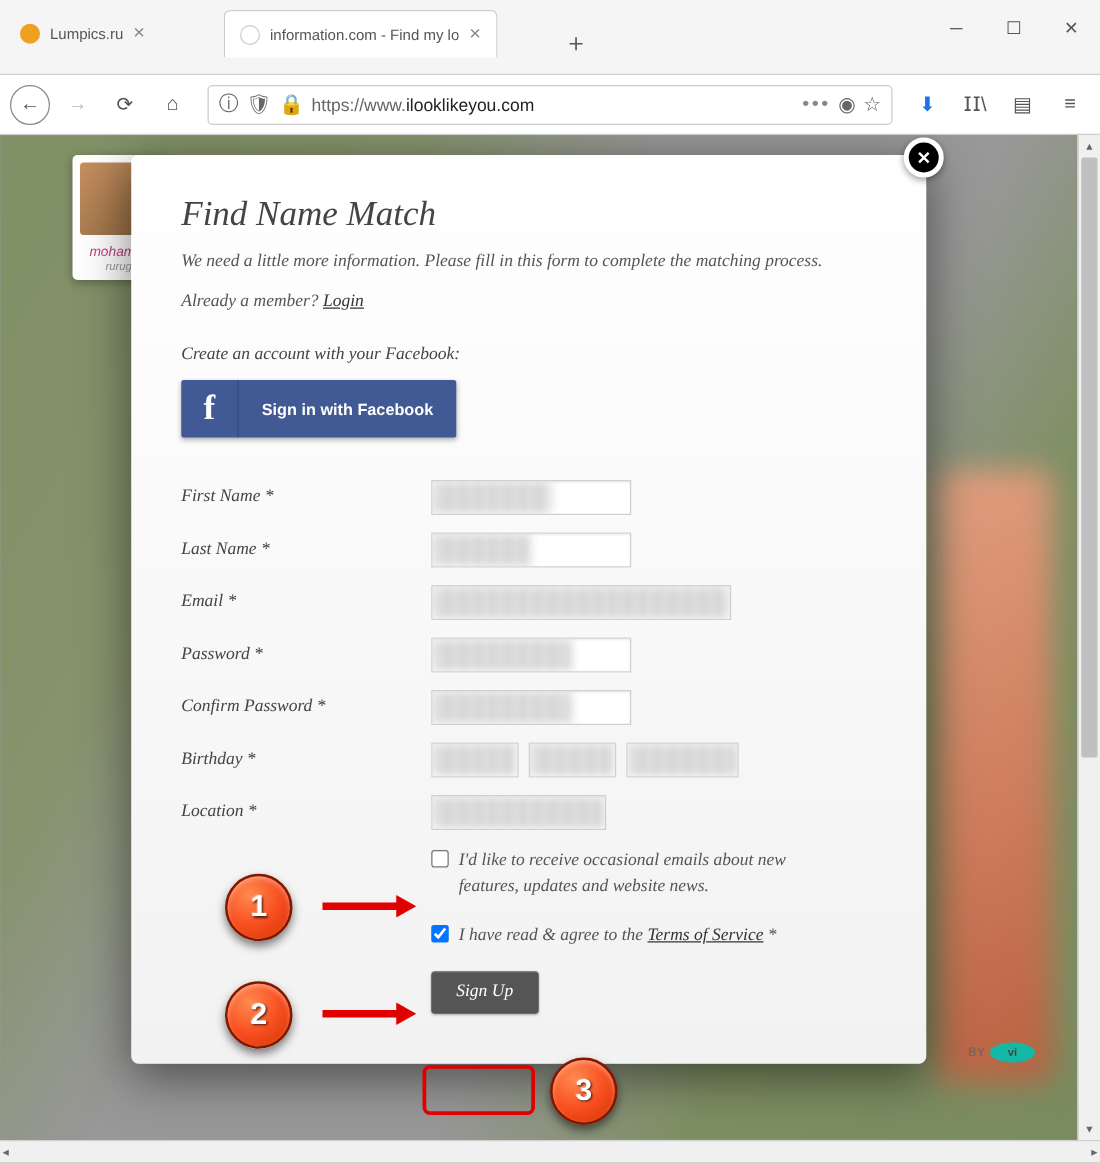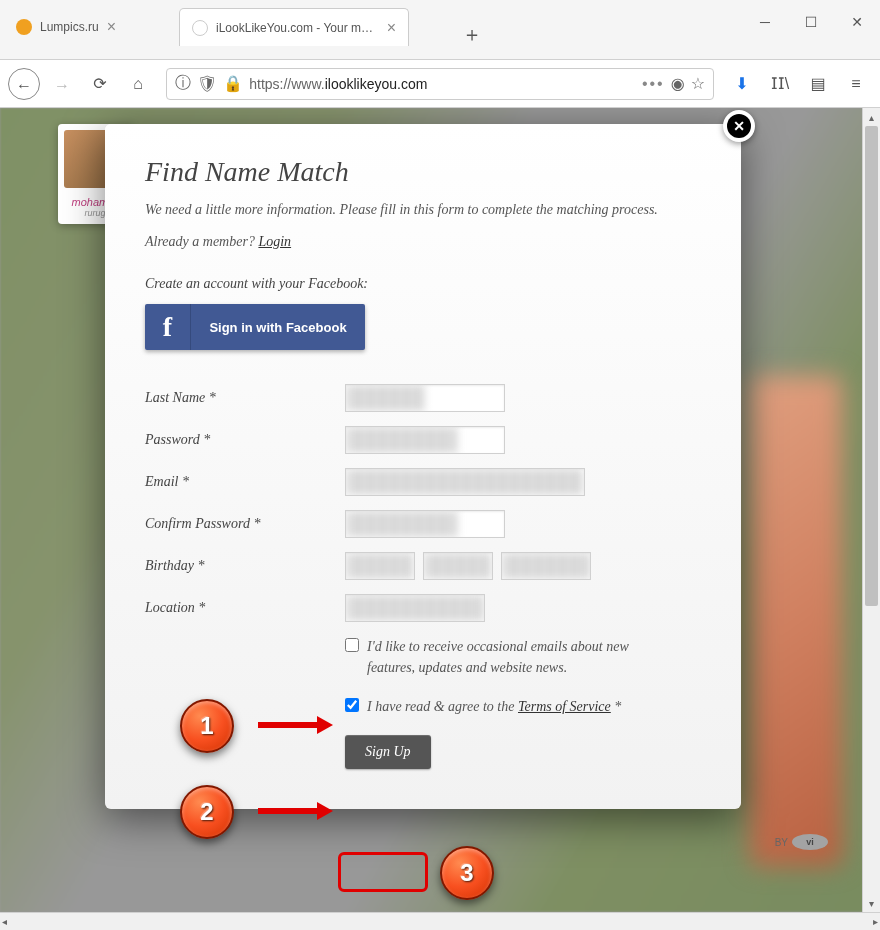--- a/index.html
+++ b/index.html
@@ -31,21 +31,21 @@
   .map-bg { position: absolute; inset: 0; background: linear-gradient(120deg, #a2d84f 0%, #b8e068 25%, #f0f0f0 40%, #f0f0f0 60%, #9fd449 75%, #8dc93d 100%); filter: blur(1px); opacity: 0.7; }
   .body-overlay { position: absolute; inset: 0; background: rgba(80,80,80,0.55); }
   
   .profile-card { position: absolute; left: 58px; top: 16px; width: 76px; background: #fff; border-radius: 4px; padding: 6px; box-shadow: 0 2px 8px rgba(0,0,0,0.3); text-align: center; }
   .profile-card .avatar-box { width: 64px; height: 58px; margin: 0 auto 8px; background: linear-gradient(135deg, #c89060, #8b6840); border-radius: 3px; }
   .profile-card .pname { font-size: 11px; color: #c04080; font-style: italic; }
   .profile-card .psub { font-size: 9px; color: #999; font-style: italic; }
 
   .ad-blur { position: absolute; right: 38px; top: 268px; width: 92px; height: 490px; background: linear-gradient(145deg, #e0a080, #d08060, #b86040); filter: blur(12px); border-radius: 8px; }
   .ad-badge { position: absolute; right: 52px; top: 726px; display: flex; align-items: center; gap: 4px; font-size: 10px; color: #666; }
-  .ad-badge .vi-circle { width: 36px; height: 16px; border-radius: 50%; background: #a3a3a3; color: #444; font-size: 9px; display: flex; align-items: center; justify-content: center; font-weight: bold; }
+  .ad-badge .vi-circle { width: 36px; height: 16px; border-radius: 50%; background: #14b8a6; color: #444; font-size: 9px; display: flex; align-items: center; justify-content: center; font-weight: bold; }
 
   .modal { position: absolute; left: 105px; top: 16px; width: 636px; background: linear-gradient(to bottom, #fff, #f2f2f2); border-radius: 6px; box-shadow: 0 10px 40px rgba(0,0,0,0.5); padding: 32px 40px 40px; }
   .modal-close { position: absolute; right: -14px; top: -14px; width: 32px; height: 32px; background: #fff; border: 3px solid #fff; border-radius: 50%; display: flex; align-items: center; justify-content: center; box-shadow: 0 2px 6px rgba(0,0,0,0.4); cursor: pointer; }
   .modal-close .inner { width: 24px; height: 24px; background: #000; border-radius: 50%; color: #fff; display: flex; align-items: center; justify-content: center; font-weight: bold; font-size: 14px; }
   .modal h2 { font-family: Georgia, serif; font-style: italic; font-weight: normal; font-size: 28px; color: #444; margin-bottom: 14px; }
   .modal .subtitle { font-family: Georgia, serif; font-style: italic; font-size: 14px; color: #555; margin-bottom: 16px; }
   .modal .member { font-family: Georgia, serif; font-style: italic; font-size: 14px; color: #555; margin-bottom: 26px; }
   .modal .member a { color: #333; text-decoration: underline; }
   .modal .fb-label { font-family: Georgia, serif; font-style: italic; font-size: 14px; color: #444; margin-bottom: 12px; }
   .fb-btn { display: flex; width: 220px; height: 46px; background: #415994; color: #fff; border-radius: 2px; align-items: center; font-size: 13px; font-weight: bold; cursor: pointer; box-shadow: 0 2px 4px rgba(0,0,0,0.3); }
@@ -88,21 +88,21 @@
 
 <div class="titlebar">
   <div class="tabs">
     <div class="tab inactive">
       <span class="favicon" style="background:#f0a020"></span>
       <span class="tabtitle">Lumpics.ru</span>
       <span class="close-tab">×</span>
     </div>
     <div class="tab active">
       <span class="favicon" style="background:#fff; border:1px solid #ccc"></span>
-      <span class="tabtitle">iLookLikeYou.com - Your my lo</span>
+      <span class="tabtitle">information.com - Find my lo</span>
       <span class="close-tab">×</span>
     </div>
     <div class="newtab">＋</div>
   </div>
   <div class="win-controls">
     <div class="win-btn">─</div>
     <div class="win-btn">☐</div>
     <div class="win-btn">✕</div>
   </div>
 </div>
@@ -154,40 +154,48 @@
       <span>Already a member? </span><a href="#">Login</a>
     </p>
     <p class="fb-label">Create an account with your Facebook:</p>
     <div class="fb-btn">
       <span class="f-icon">f</span>
       <span class="f-text">Sign in with Facebook</span>
     </div>
 
     <div class="form">
       <div class="form-row">
+        <span class="label">First Name *</span>
+        <div class="field-wrap">
+            <div class="field field-160">
+              <div class="blur-content" style="width:60%"></div>
+            </div>
+          </div>
+      </div>
+      <div class="form-row">
         <span class="label">Last Name *</span>
         <div class="field-wrap">
             <div class="field field-160">
               <div class="blur-content" style="width:50%"></div>
-            </div>
-          </div>
-      </div>
-      <div class="form-row">
-        <span class="label">Password *</span>
-        <div class="field-wrap">
-            <div class="field field-160">
-              <div class="blur-content" style="width:70%"></div>
             </div>
           </div>
       </div>
       <div class="form-row">
         <span class="label">Email *</span>
         <div class="field-wrap">
             <div class="field field-240">
               <div class="blur-content"></div>
+            </div>
+          </div>
+      </div>
+      <div class="form-row">
+        <span class="label">Password *</span>
+        <div class="field-wrap">
+            <div class="field field-160">
+              <div class="blur-content" style="width:70%"></div>
             </div>
           </div>
       </div>
       <div class="form-row">
         <span class="label">Confirm Password *</span>
         <div class="field-wrap">
             <div class="field field-160">
               <div class="blur-content" style="width:70%"></div>
             </div>
           </div>

